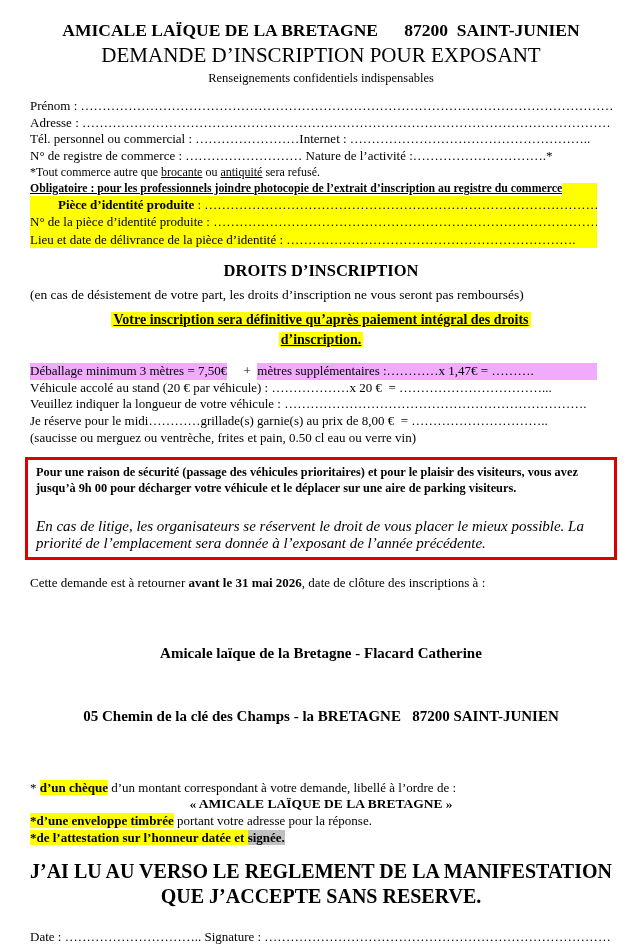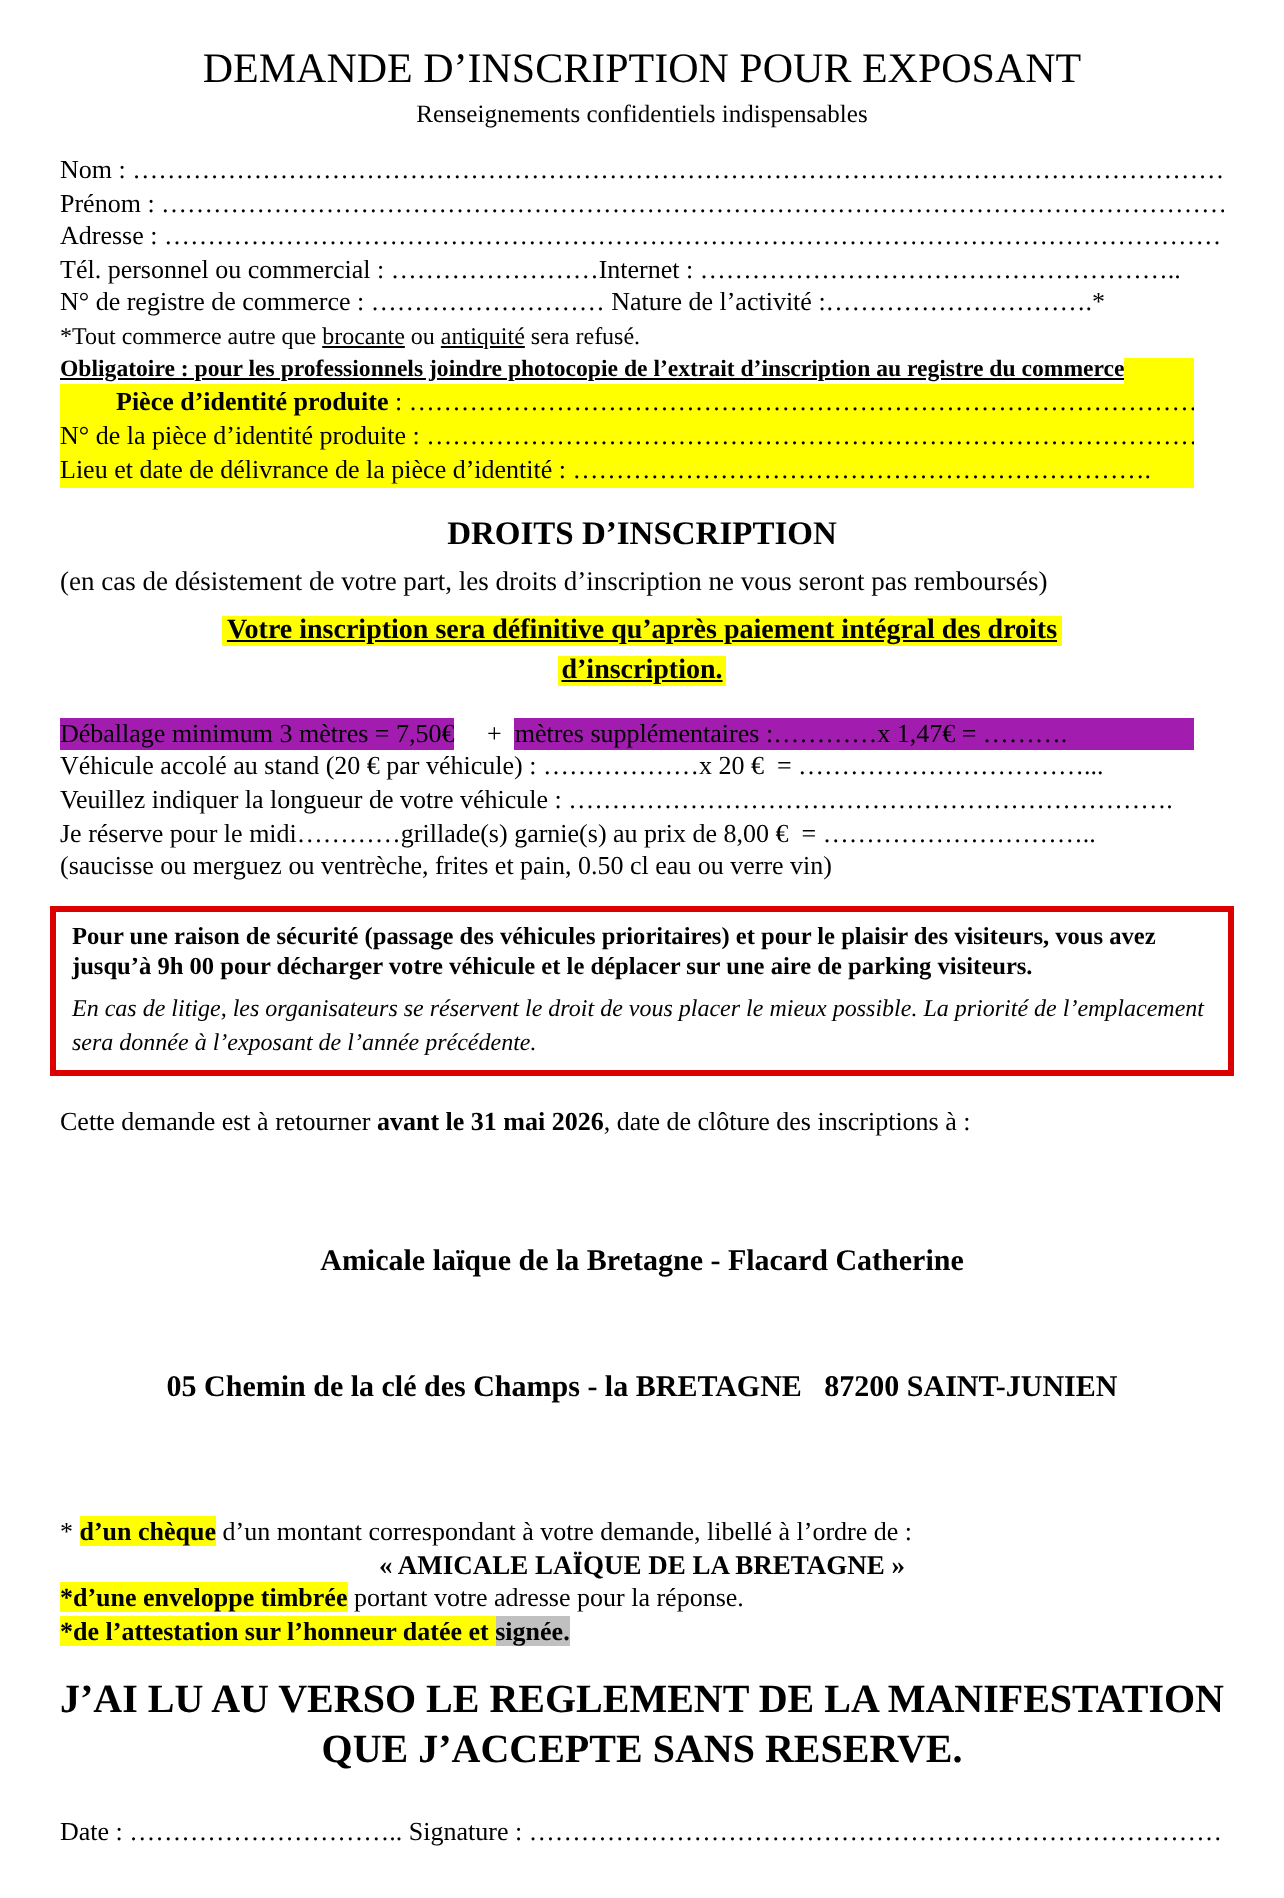--- a/index.html
+++ b/index.html
@@ -25,51 +25,51 @@
   .hl-block { background:#ffff00; margin-right:15px; font-size:13px; line-height:17.4px; }
   .hl-block .b { font-weight:bold;margin-left:28px; }
 
   .droits-h { text-align:center; font-weight:bold; font-size:16.5px; margin-top:13px; }
   .refund   { font-size:13.5px; line-height:17px; text-align:justify; margin-top:5px; }
   .definitive { text-align:center; margin-top:7px; font-size:14px; font-weight:bold; line-height:20px; }
   .definitive span { background:#ffff00; text-decoration:underline; padding:0 2px; }
 
   .pricing  { margin-top:13px; font-size:13px; line-height:16.6px; }
   .dline    { display:flex; white-space:pre; overflow:hidden; margin-right:15px; }
-  .dline .y { background:#a21caf; }
+  .dline .y { background:#f0abfc; }
   .dline .grow { flex:1; }
 
   .redbox   { border:3px solid #dd0000; margin:11px -5px 0 -5px; padding:5px 8px; }
   .redbox .bold-par   { font-weight:bold; font-size:12.3px; line-height:15.8px; }
-  .redbox .italic-par { font-style:italic; font-size:12px; line-height:17px; margin-top:4px; }
+  .redbox .italic-par { font-style:italic; font-size:15px; line-height:17px; margin-top:21px; }
 
   .return-line { margin-top:15px; font-size:13px; white-space:pre; }
   .return-line .b { font-weight:bold; }
   .addr { text-align:center; font-weight:bold; font-size:15px; line-height:21px; margin-top:10px; white-space:pre; }
 
   .req      { margin-top:11px; font-size:13px; line-height:16.6px; }
   .req .line { white-space:pre; overflow:hidden; }
   .req .y   { background:#ffff00; font-weight:bold; }
   .req .g   { background:#c0c0c0; font-weight:bold; }
   .order    { text-align:center; font-weight:bold; font-size:13.5px; }
 
   .verso    { text-align:center; font-weight:bold; font-size:20px; line-height:25px; margin-top:13px; }
 
   .dateline { margin-top:20px; font-size:13px; white-space:pre; overflow:hidden; }
 </style>
 </head>
 <body>
 
 <div class="page">
 
+  <div class="title">AMICALE LAÏQUE DE LA BRETAGNE      87200  SAINT-JUNIEN</div>
   <div class="subtitle">DEMANDE D’INSCRIPTION POUR EXPOSANT</div>
   <div class="subnote">Renseignements confidentiels indispensables</div>
 
   <div class="fields">
-    <div class="fline">Nom : ………………………………………………………………………………………………………………</div>
     <div class="fline">Prénom : ……………………………………………………………………………………………………………</div>
     <div class="fline">Adresse : ……………………………………………………………………………………………………………</div>
     <div class="fline">Tél. personnel ou commercial : ……………………Internet : ………………………………………………..</div>
     <div class="fline">N° de registre de commerce : ……………………… Nature de l’activité :………………………….*</div>
 
     <div class="warn"><span>*Tout commerce autre que </span><span class="u">brocante</span><span> ou </span><span class="u">antiquité</span><span> sera refusé.</span></div>
 
     <div class="oblig">
       <span class="t">Obligatoire : pour les professionnels joindre photocopie de l’extrait d’inscription au registre du commerce</span>
       <span class="strip"></span>

